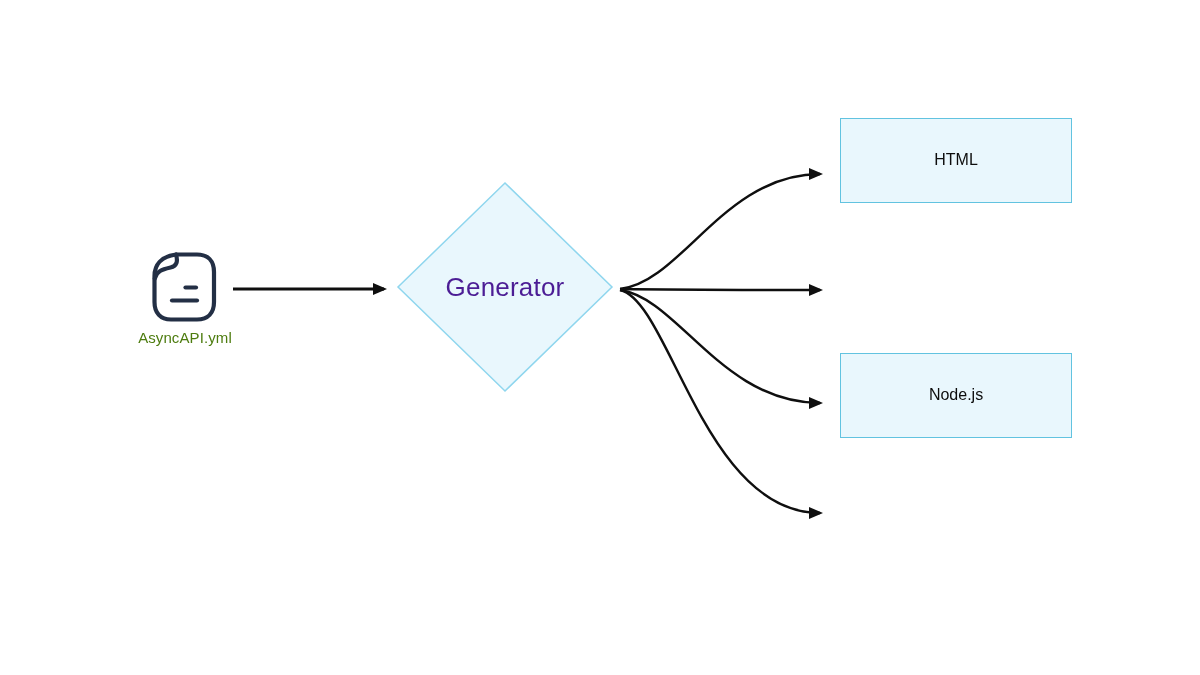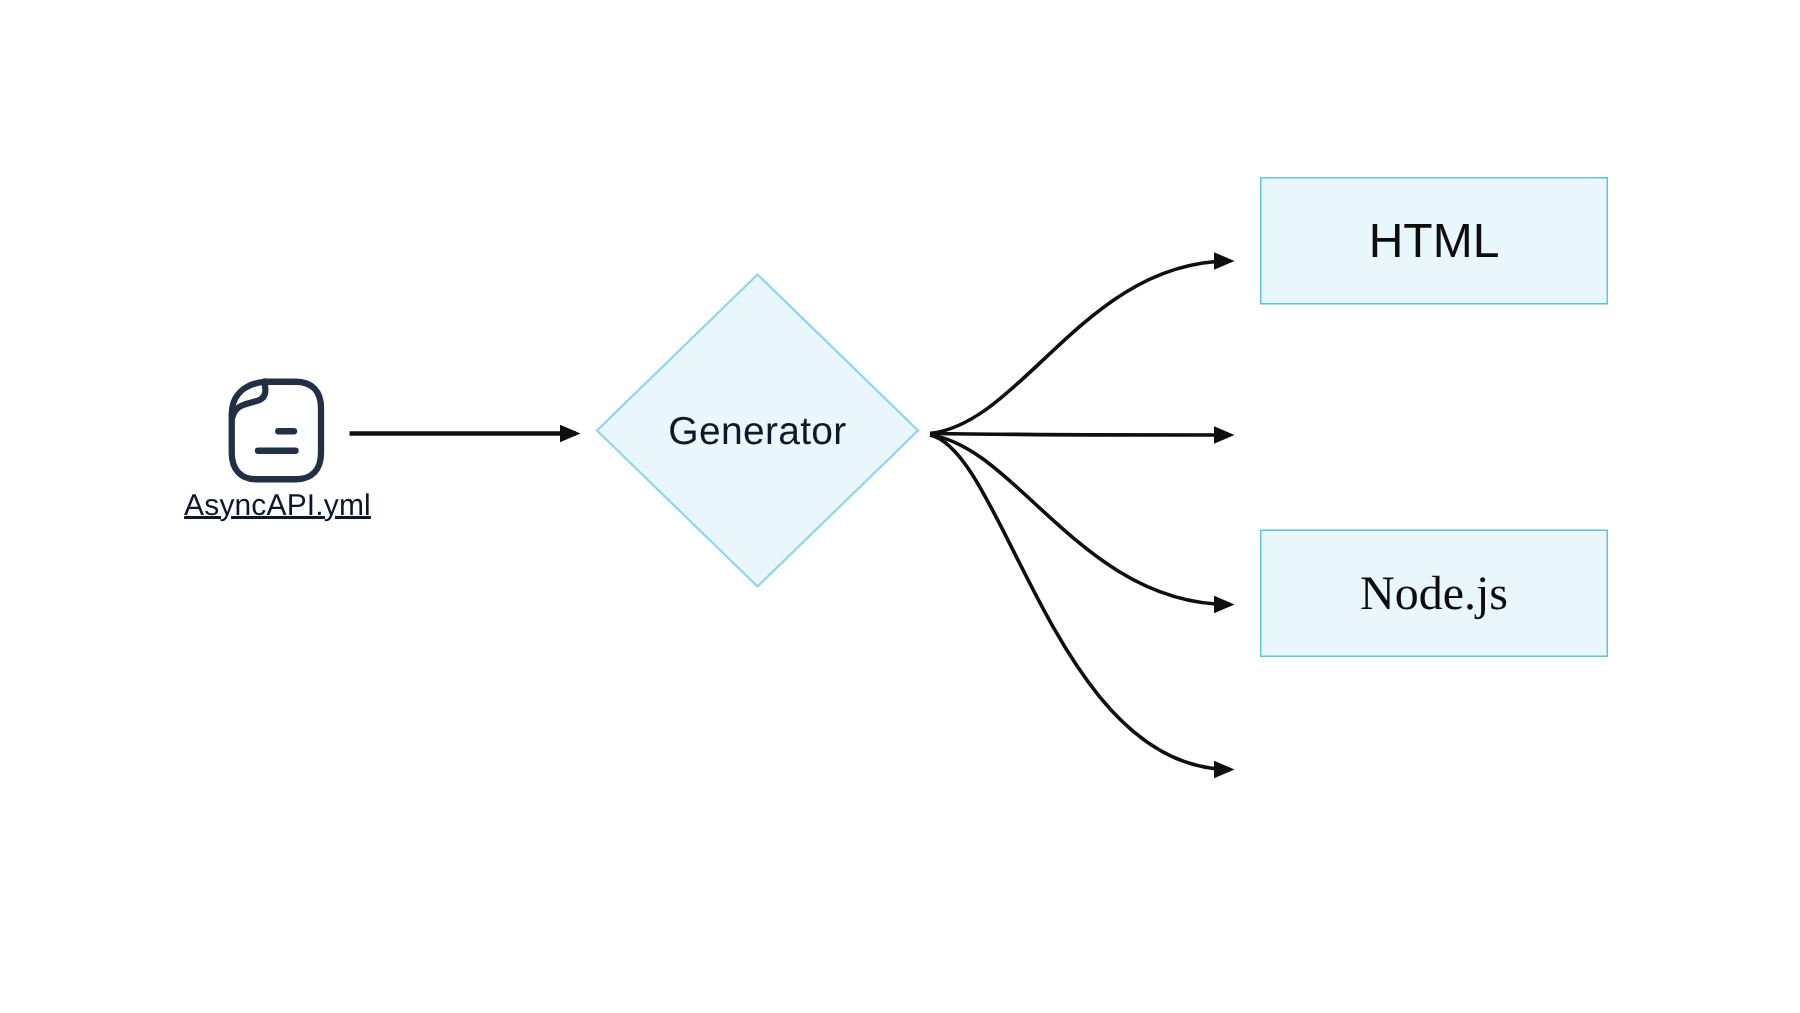--- a/index.html
+++ b/index.html
@@ -18,59 +18,58 @@
     position: absolute;
     left: 0; top: 0;
     width: 1200px; height: 675px;
   }
 
   .node-label {
     position: absolute;
     display: flex;
     align-items: center;
     justify-content: center;
-    color: #0f172a;
+    color: #4c1d95;
     text-align: center;
   }
 
   .generator-label {
     left: 398px; top: 183px;
     width: 214px; height: 208px;
     font-size: 26px;
     letter-spacing: 0.2px;
   }
 
   .output-box {
     position: absolute;
     left: 840px;
     width: 232px;
     height: 85px;
     background: #e9f7fd;
     border: 1.5px solid #62c3e0;
     display: flex;
     align-items: center;
     justify-content: center;
-    font-size: 32px;
+    font-size: 16px;
     color: #0d0d0d;
     text-align: center;
     white-space: pre-line;
     line-height: 1.3;
   }
   .output-box.box-0 { top: 118px; }
   .output-box.box-1 { top: 236px; }
-  .output-box.box-2 { top: 353px; font-family: Liberation Serif, serif; }
+  .output-box.box-2 { top: 353px; }
   .output-box.box-3 { top: 471px; }
 
   .source-label {
     left: 110px; top: 327px;
     width: 150px; height: 20px;
-    font-size: 20px;
-    color: #0f172a;
+    font-size: 15px;
+    color: #4d7c0f;
     letter-spacing: 0.1px;
-    text-decoration: underline;
   }
 </style>
 </head>
 <body>
 
 <div class="canvas">
 
   <svg class="arrows-layer" width="1200" height="675" viewBox="0 0 1200 675" xmlns="http://www.w3.org/2000/svg">
     <defs>
       <marker id="arrowhead" viewBox="0 0 14 12" refX="11" refY="6" markerWidth="14" markerHeight="12" markerUnits="userSpaceOnUse" orient="auto">

